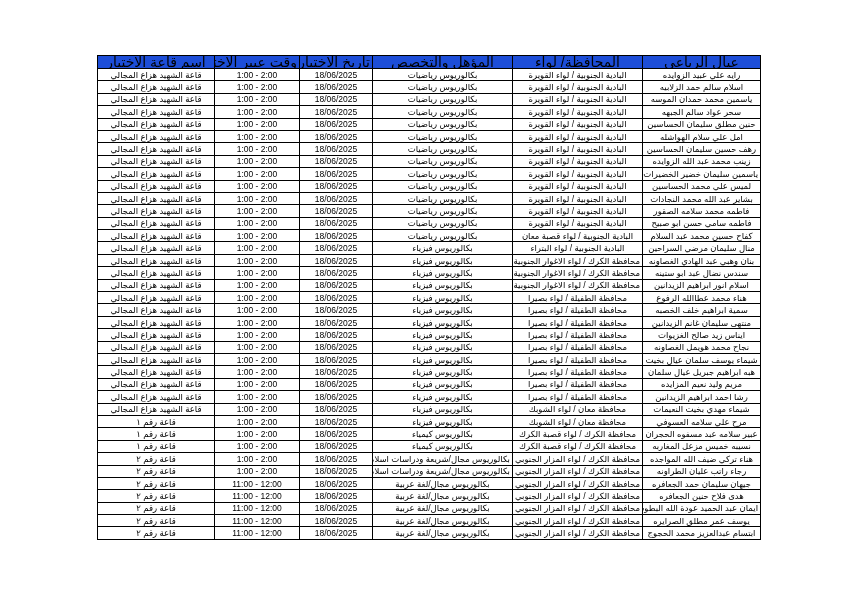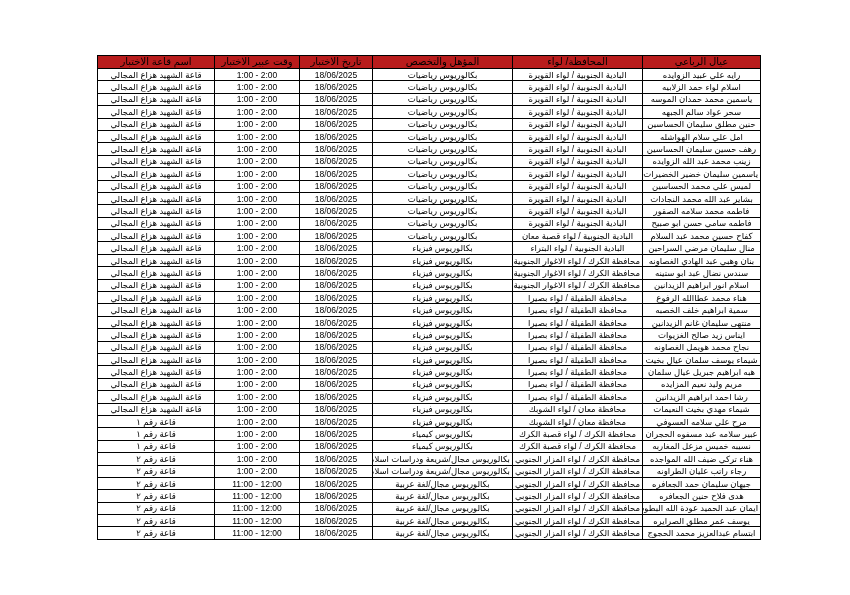--- a/index.html
+++ b/index.html
@@ -13,21 +13,21 @@
   }
   table.exam th,table.exam td{
     border:1px solid #000;
     font-size:8.5px;line-height:10px;
     text-align:center;vertical-align:middle;
     padding:0 2px;height:11.4px;
     overflow:hidden;white-space:nowrap;
     font-weight:normal;
   }
   table.exam th{
-    background:#b91c1c;height:12px;font-size:10px;
+    background:#1d4ed8;height:12px;font-size:14px;
   }
   td.num{direction:ltr;font-size:8.6px;}
 </style>
 </head>
 <body>
 
 <table class="exam">
   <colgroup>
     <col style="width:118px">
     <col style="width:130px">
@@ -49,21 +49,21 @@
   <tbody id="table-body">
       <tr>
         <td>رايه علي عبيد الزوايده</td>
         <td>البادية الجنوبية / لواء القويرة</td>
         <td>بكالوريوس رياضيات</td>
         <td class="num">18/06/2025</td>
         <td class="num">1:00 - 2:00</td>
         <td>قاعة الشهيد هزاع المجالي</td>
       </tr>
       <tr>
-        <td>اسلام لواء حمد الزلابيه</td>
+        <td>اسلام سالم حمد الزلابيه</td>
         <td>البادية الجنوبية / لواء القويرة</td>
         <td>بكالوريوس رياضيات</td>
         <td class="num">18/06/2025</td>
         <td class="num">1:00 - 2:00</td>
         <td>قاعة الشهيد هزاع المجالي</td>
       </tr>
       <tr>
         <td>ياسمين محمد حمدان الموسه</td>
         <td>البادية الجنوبية / لواء القويرة</td>
         <td>بكالوريوس رياضيات</td>

